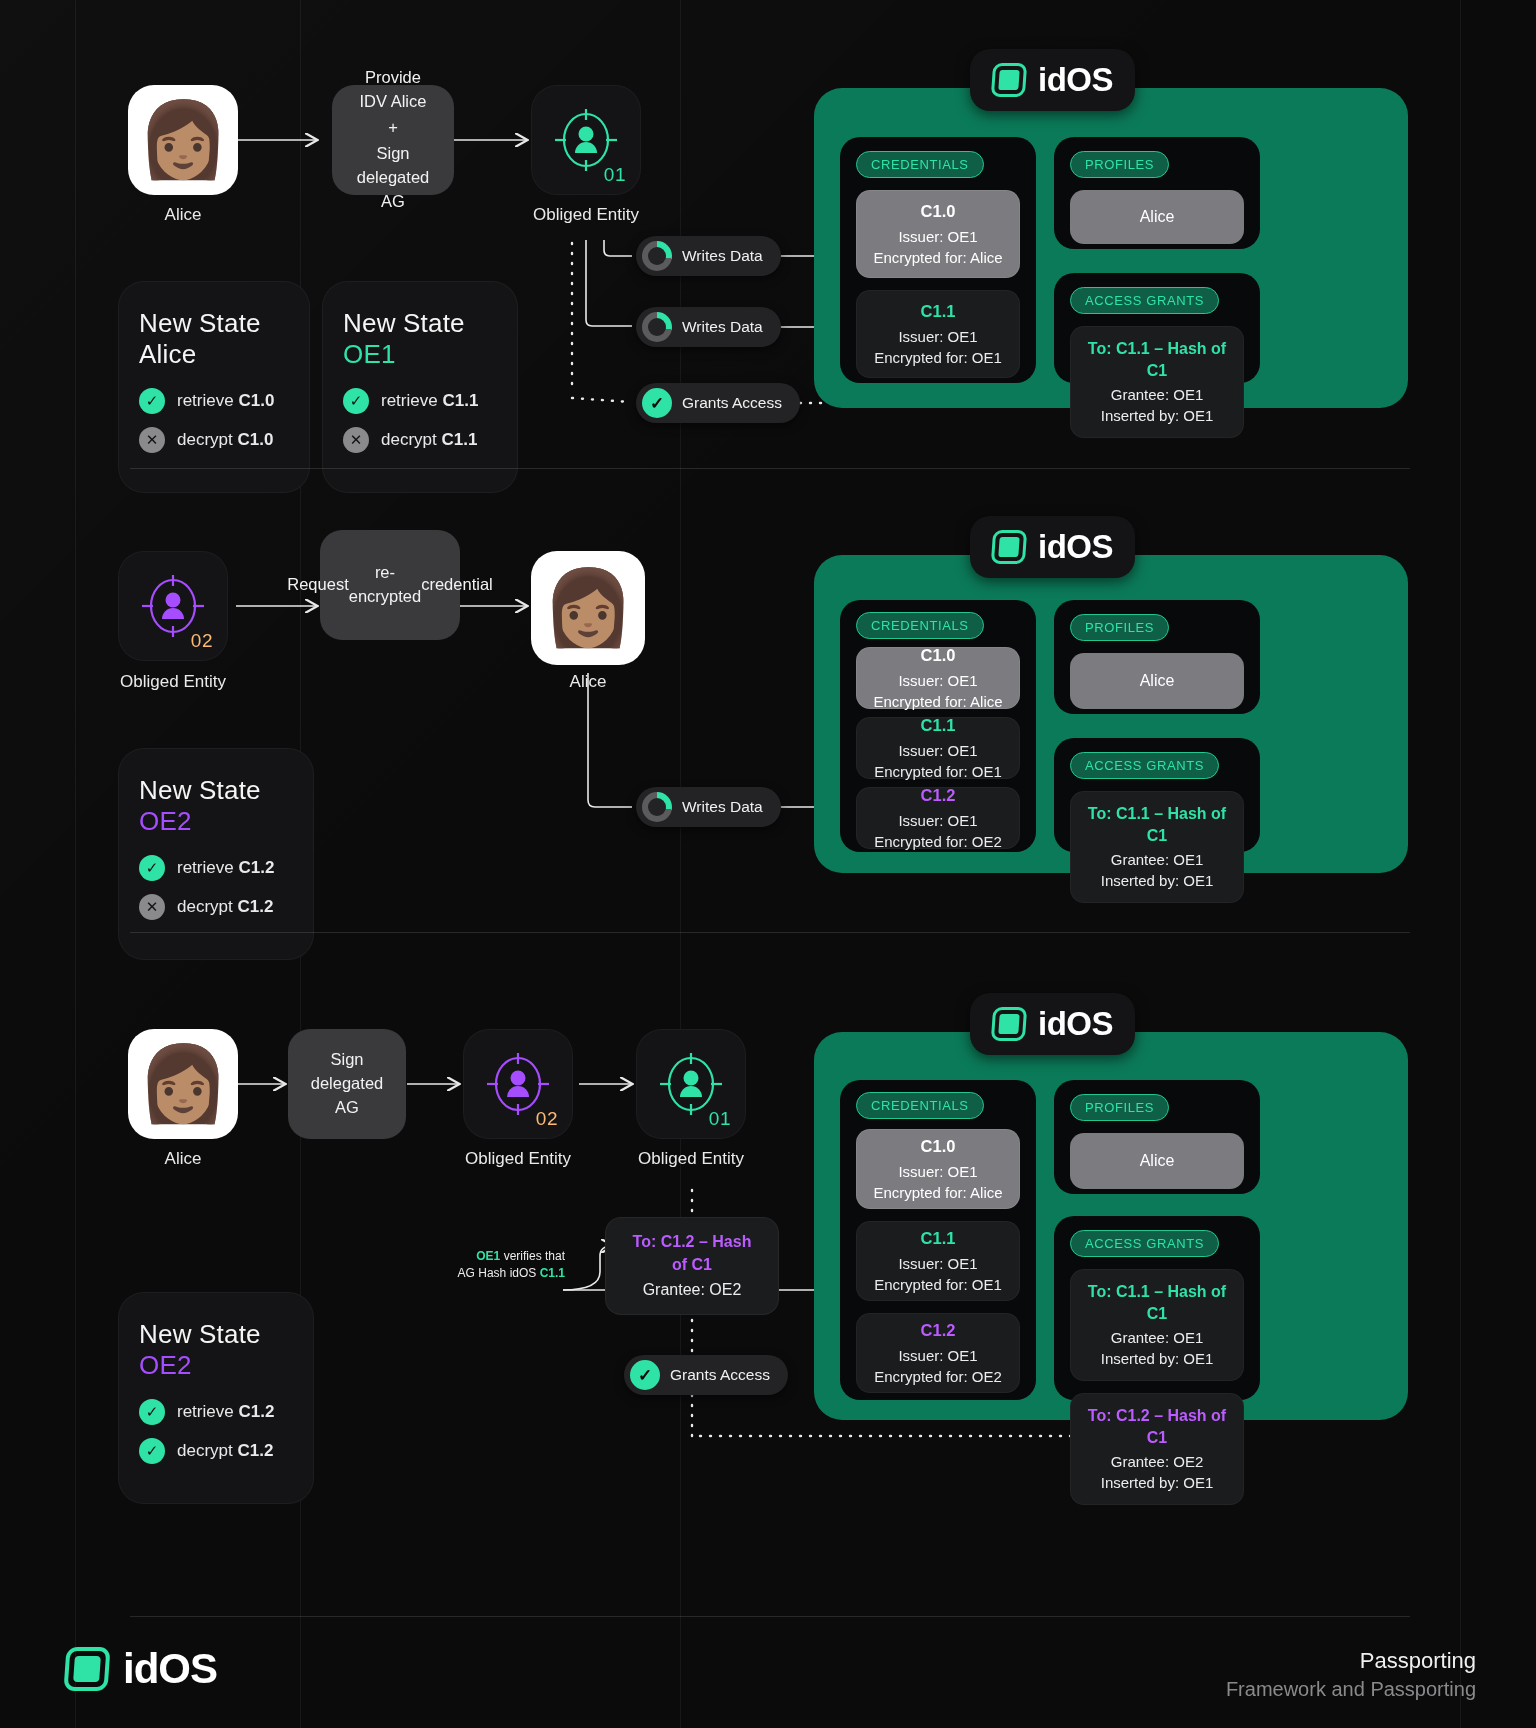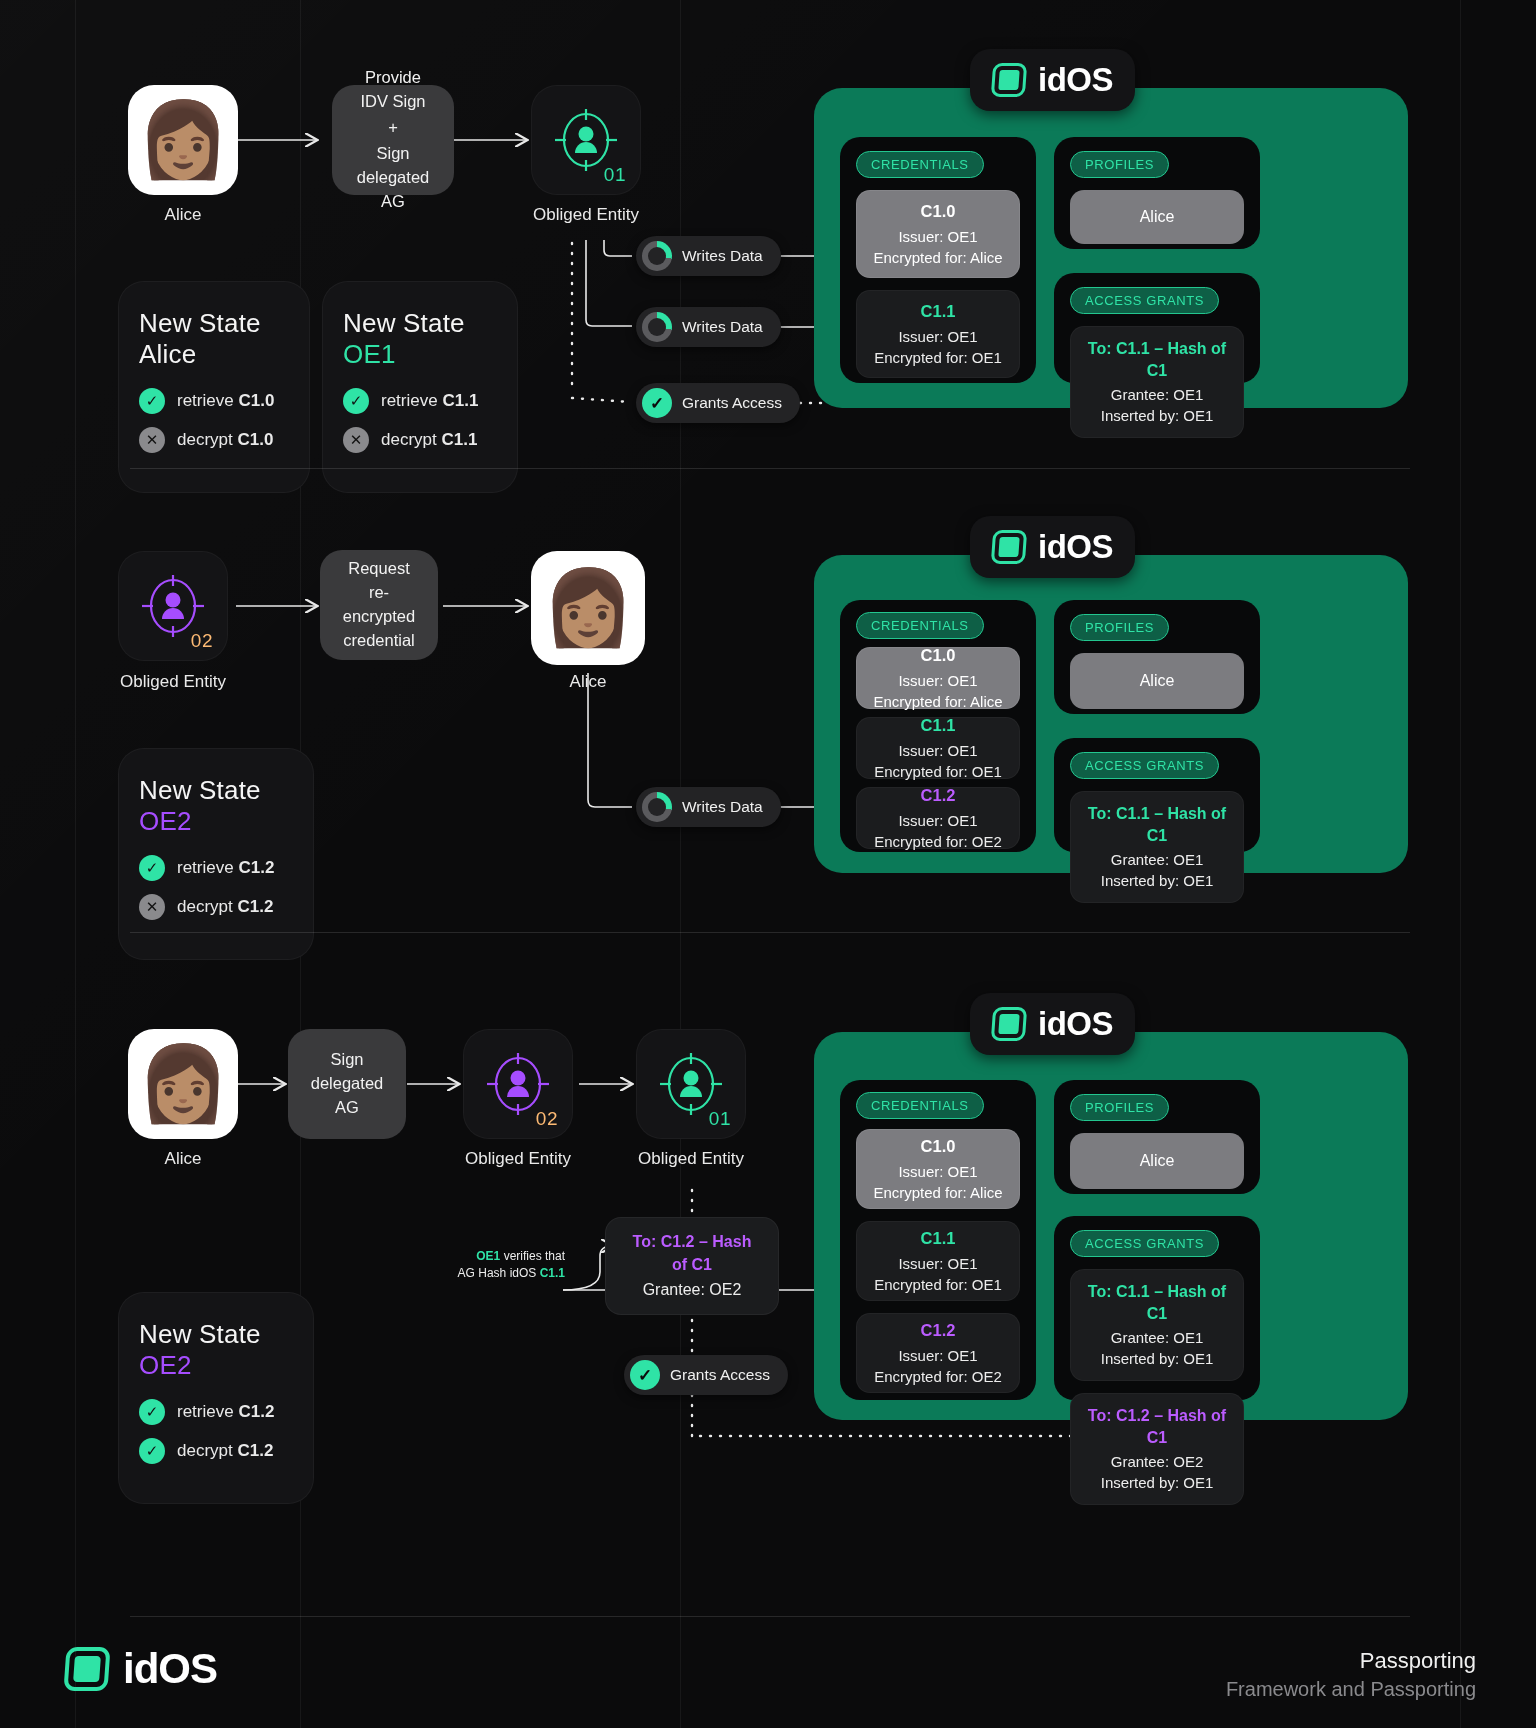--- a/index.html
+++ b/index.html
@@ -192,21 +192,21 @@
     </g>
   </svg>
 
   <div class="avatar-card" style="left:128px; top:85px; width:110px; height:110px;">
     <span>👩🏽</span>
   </div>
   <div class="node-label" style="left:128px; top:205px; width:110px;">Alice</div>
 
   <div class="action-card" style="left:320px; top:85px; width:122px; height:110px; flex-direction:column;margin-left:12px;">
     <div>Provide</div>
-    <div>IDV Sign</div>
+    <div>IDV Alice</div>
     <div style="margin:2px 0;">+</div>
     <div>Sign</div>
     <div>delegated AG</div>
   </div>
 
   <div class="entity-card" style="left:531px; top:85px; width:110px; height:110px;">
     <svg width="62" height="62" viewBox="0 0 62 62">
       <ellipse cx="31" cy="31" rx="22" ry="26" fill="none" stroke="#2fe3a6" stroke-width="2.2"></ellipse>
       <circle cx="31" cy="25" r="7.5" fill="#2fe3a6"></circle>
       <path d="M20 44 a11 11 0 0 1 22 0 z" fill="#2fe3a6"></path>
@@ -303,21 +303,21 @@
       <path d="M20 44 a11 11 0 0 1 22 0 z" fill="#a64dff"></path>
       <line x1="31" y1="0" x2="31" y2="11" stroke="#a64dff" stroke-width="2.2"></line>
       <line x1="31" y1="51" x2="31" y2="62" stroke="#a64dff" stroke-width="2.2"></line>
       <line x1="0" y1="31" x2="11" y2="31" stroke="#a64dff" stroke-width="2.2"></line>
       <line x1="51" y1="31" x2="62" y2="31" stroke="#a64dff" stroke-width="2.2"></line>
     </svg>
     <span class="entity-num num-purple">02</span>
   </div>
   <div class="node-label" style="left:93px; top:672px; width:160px;">Obliged Entity</div>
 
-  <div class="action-card" style="left:320px; top:550px; width:118px; height:110px; flex-direction:column;">
+  <div class="action-card" style="left:320px; top:530px; width:140px; height:110px; flex-direction:row;">
     <div>Request</div>
     <div>re-encrypted</div>
     <div>credential</div>
   </div>
 
   <div class="avatar-card" style="left:531px; top:551px; width:114px; height:114px;">
     <span>👩🏽</span>
   </div>
   <div class="node-label" style="left:531px; top:672px; width:114px;">Alice</div>
 

